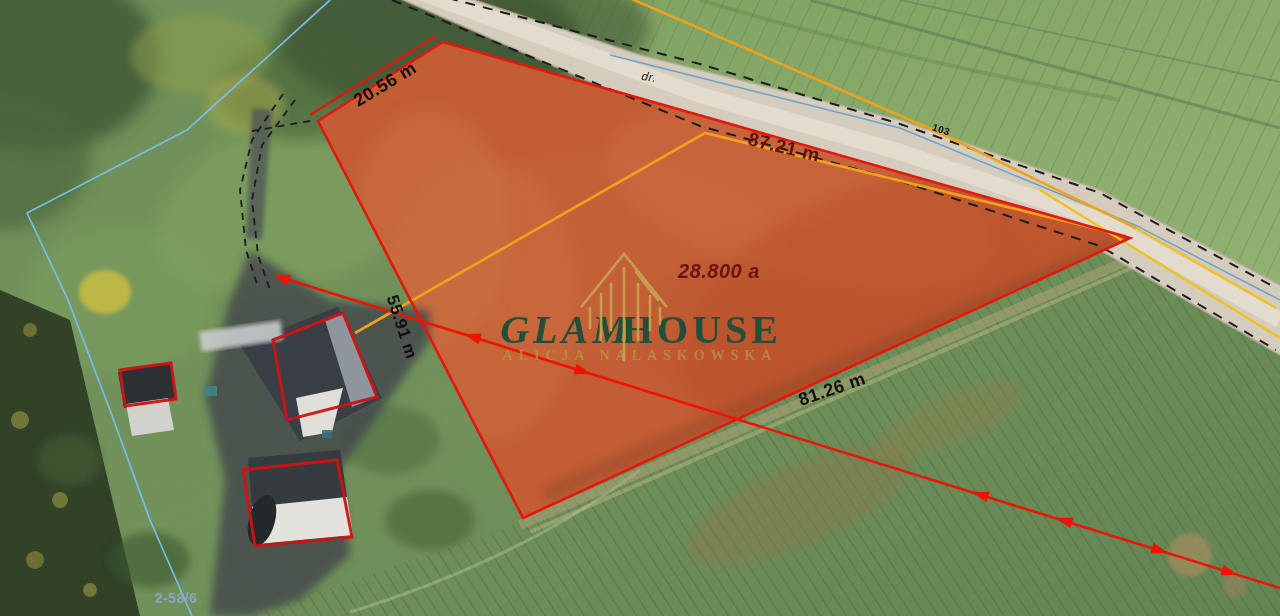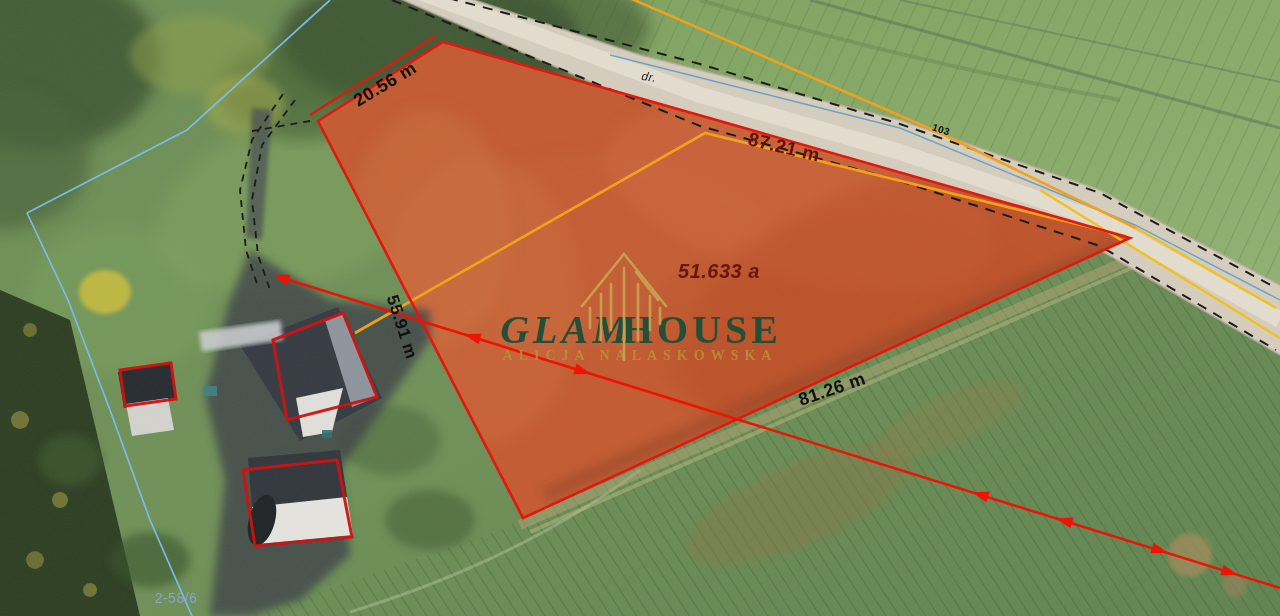--- a/index.html
+++ b/index.html
@@ -195,27 +195,27 @@
 </svg>
 
 <span class="lbl" style="left:385px;top:84px;font-size:18px;transform:translate(-50%,-50%) rotate(-31deg);">20.56 m</span>
 
 <span class="lbl" style="left:784px;top:147px;font-size:19px;color:#64110a;transform:translate(-50%,-50%) rotate(13.5deg);">87.21 m</span>
 
 <span class="lbl" style="left:402px;top:327px;font-size:17px;transform:translate(-50%,-50%) rotate(72deg);">55.91 m</span>
 
 <span class="lbl" style="left:832px;top:389px;font-size:18px;transform:translate(-50%,-50%) rotate(-19deg);">81.26 m</span>
 
-<span class="lbl" style="left:719px;top:271px;font-size:20px;font-style:italic;color:#6d1310;transform:translate(-50%,-50%);">51.633 a</span>
+<span class="lbl" style="left:719px;top:271px;font-size:20px;font-style:italic;color:#6d1310;transform:translate(-50%,-50%);">28.800 a</span>
 
 <span class="lbl" style="left:649px;top:77px;font-size:12px;font-style:italic;font-weight:normal;color:#222;transform:translate(-50%,-50%) rotate(9deg);">dr.</span>
 
 <span class="lbl" style="left:941px;top:130px;font-size:10px;transform:translate(-50%,-50%) rotate(18deg);">103</span>
 
-<span class="lbl" style="left:176px;top:598px;font-size:14px;font-weight:normal;color:#8fa6d8;opacity:.9;transform:translate(-50%,-50%);">2-58/6</span>
+<span class="lbl" style="left:176px;top:598px;font-size:14px;font-weight:bold;color:#8fa6d8;opacity:.9;transform:translate(-50%,-50%);">2-58/6</span>
 
 <span class="wm wm-word" style="left:566px;top:329px;transform:translate(-50%,-50%);font-style:italic;">GLAM</span>
 <span class="wm wm-word" style="left:702px;top:329px;transform:translate(-50%,-50%);">HOUSE</span>
 <span class="wm wm-sub" style="left:640px;top:356px;transform:translate(-50%,-50%);">ALICJA NALASKOWSKA</span>
 
 <svg class="wm" style="left:578px;top:244px;" width="92" height="118" viewBox="0 0 92 118">
   <g stroke="#c8a452" stroke-width="2.6" opacity="0.92" fill="none" stroke-linecap="round">
     <path d="M 4,62 L 46,10"></path>
     <path d="M 46,10 L 88,62"></path>
     <path d="M 58,28 L 80,56"></path>

